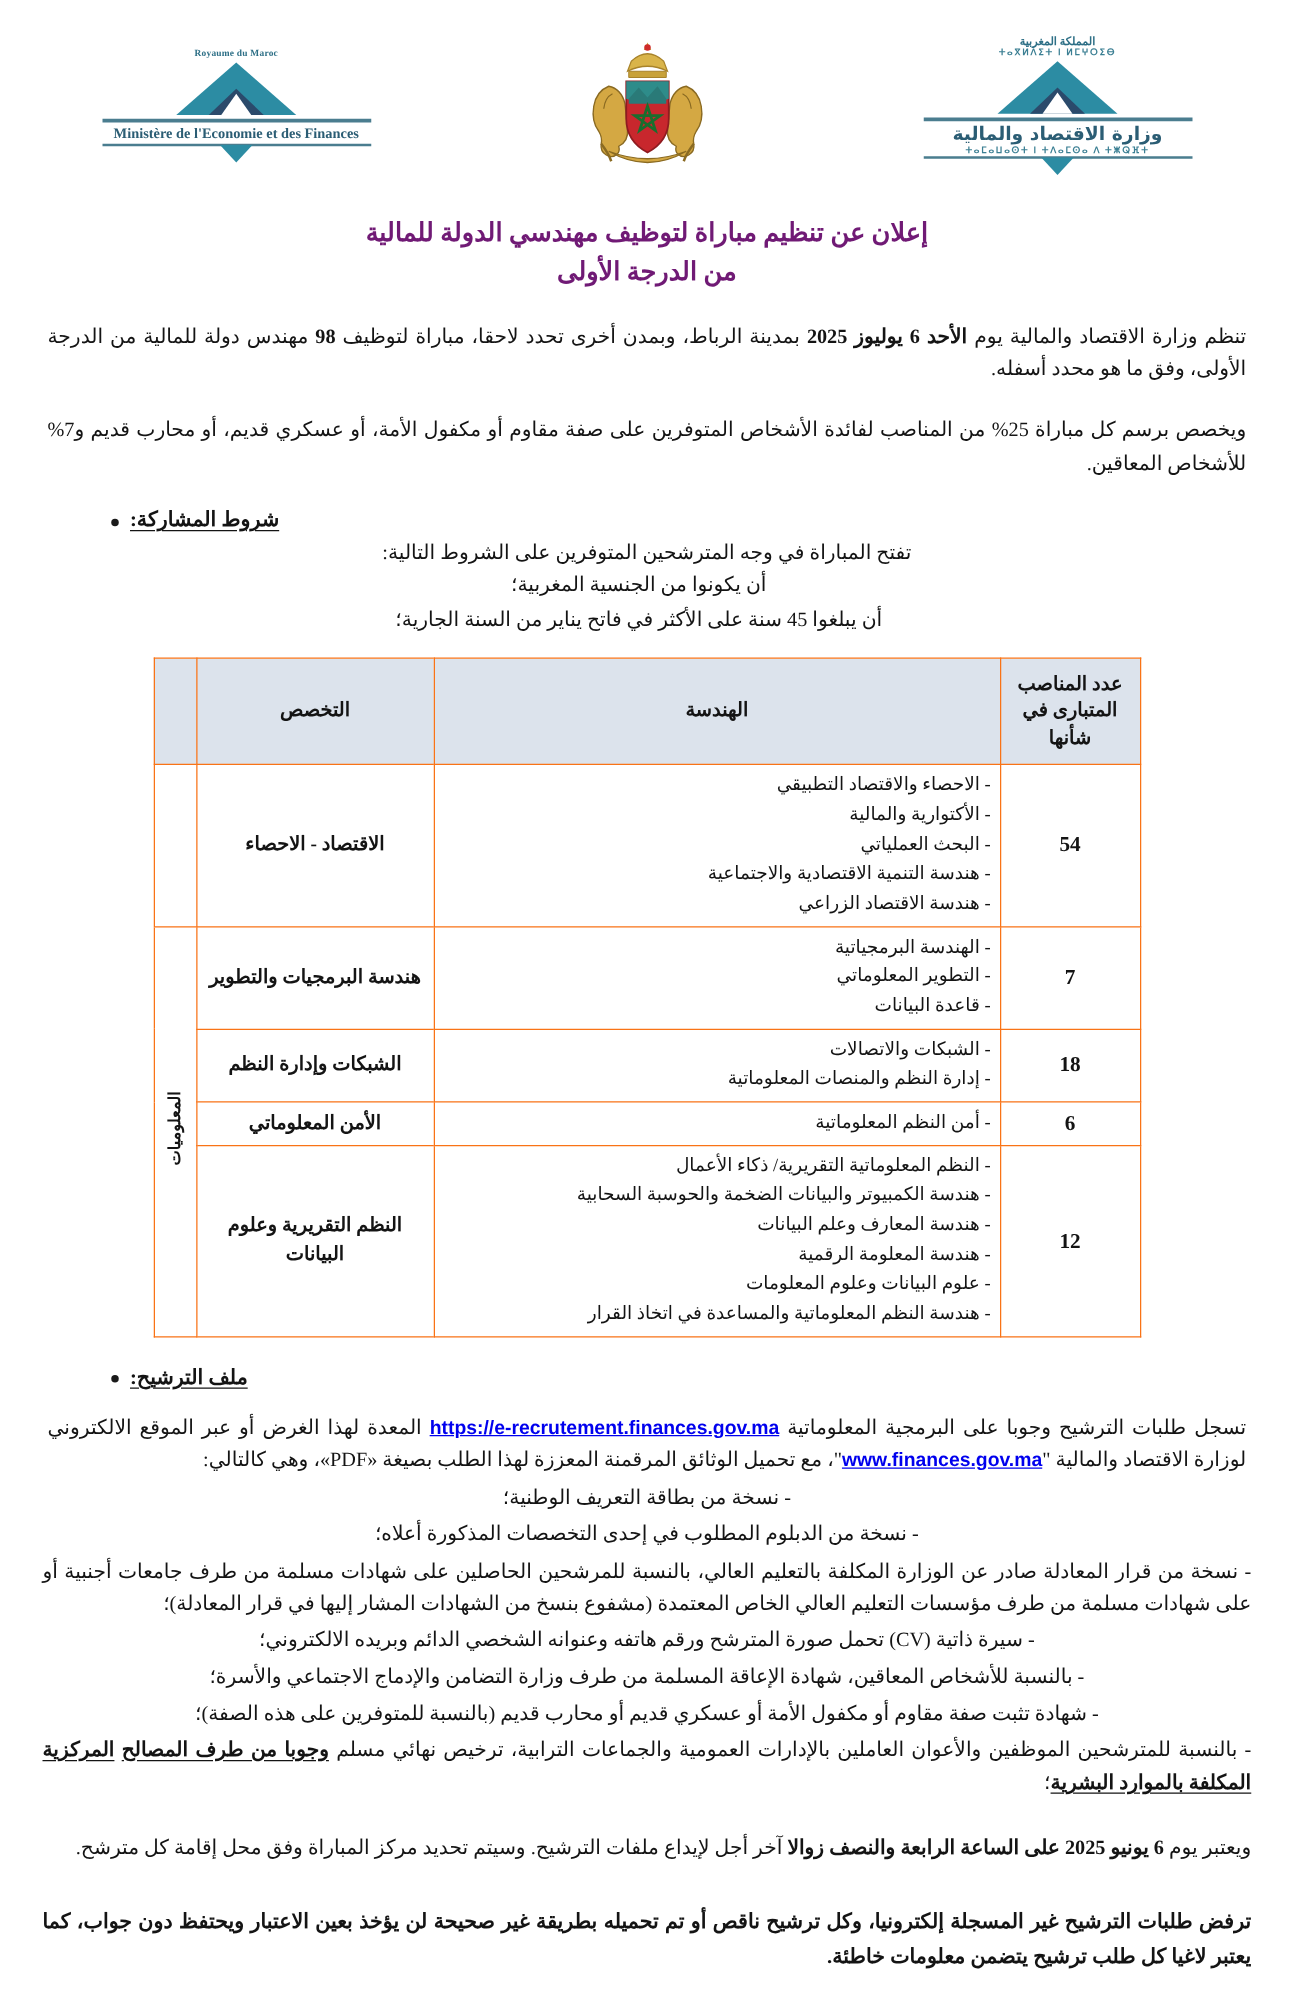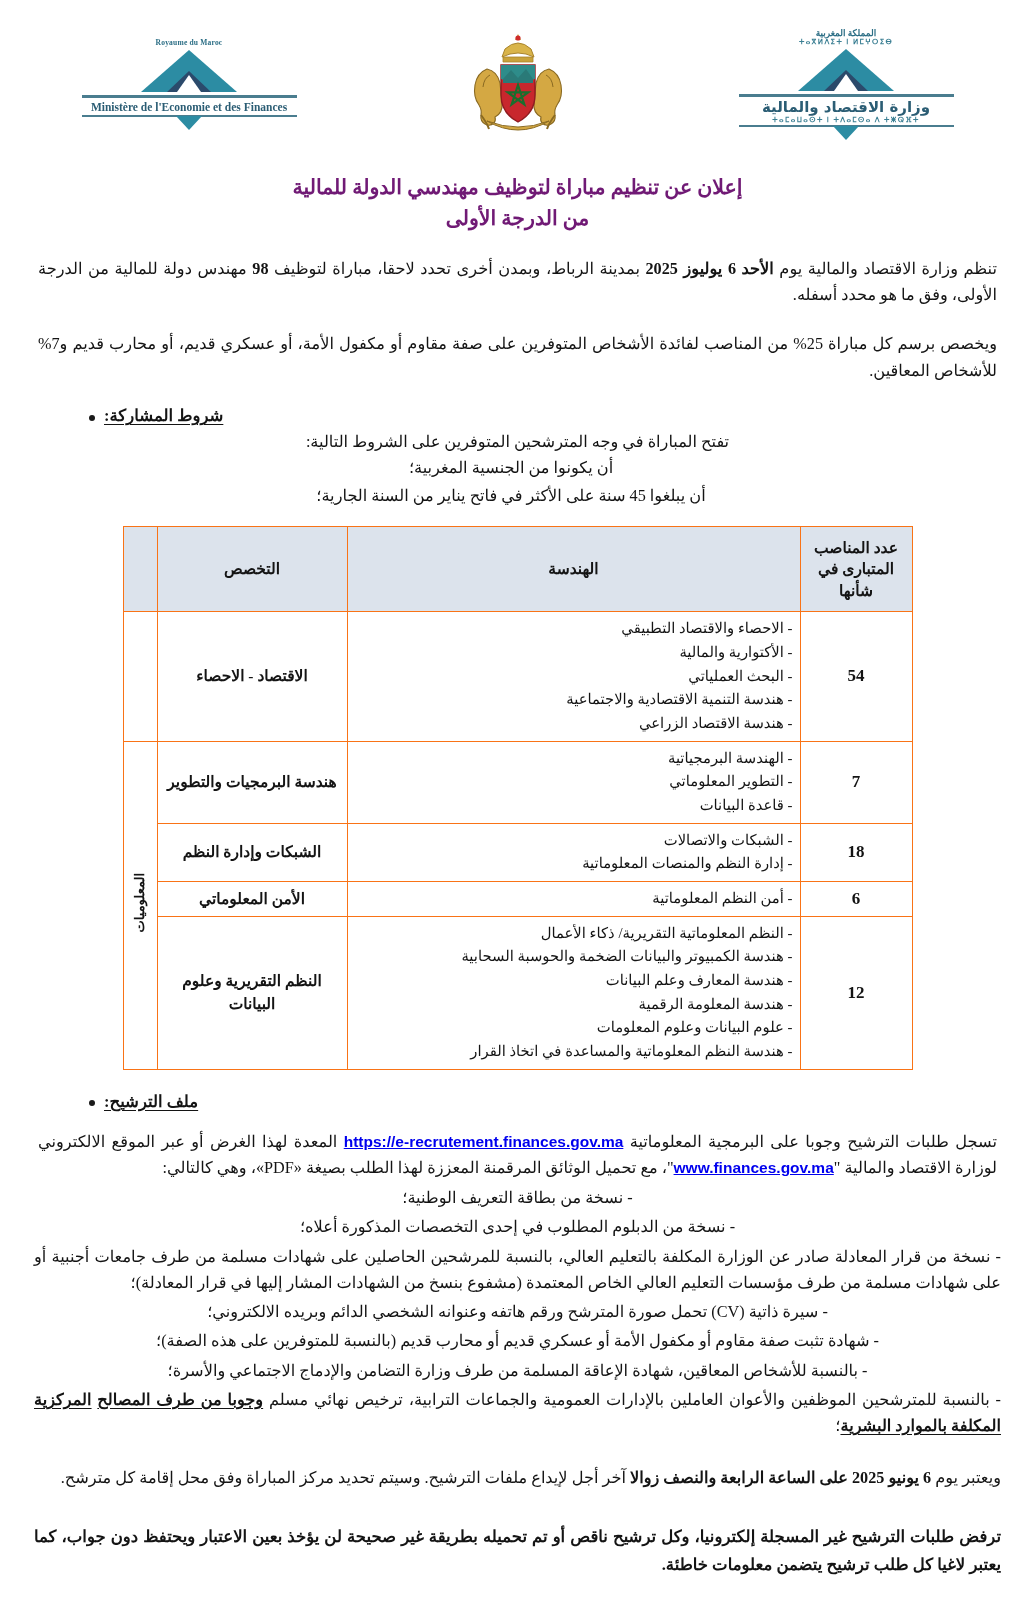--- a/index.html
+++ b/index.html
@@ -472,22 +472,22 @@
     <span class="u">ملف الترشيح:</span><span class="dot"></span>
   </div>
 
   <p class="para" style="margin-top:17px"><span>تسجل طلبات الترشيح وجوبا على البرمجية المعلوماتية </span><a class="mono-url" href="#">https://e-recrutement.finances.gov.ma</a><span> المعدة لهذا الغرض أو عبر الموقع الالكتروني لوزارة الاقتصاد والمالية "</span><a class="mono-url" href="#">www.finances.gov.ma</a><span>"، مع تحميل الوثائق المرقمنة المعززة لهذا الطلب بصيغة «PDF»، وهي كالتالي:</span></p>
 
   <ul class="doc-list">
     <li class="c">- نسخة من بطاقة التعريف الوطنية؛</li>
     <li class="c">- نسخة من الدبلوم المطلوب في إحدى التخصصات المذكورة أعلاه؛</li>
     <li>- نسخة من قرار المعادلة صادر عن الوزارة المكلفة بالتعليم العالي، بالنسبة للمرشحين الحاصلين على شهادات مسلمة من طرف جامعات أجنبية أو على شهادات مسلمة من طرف مؤسسات التعليم العالي الخاص المعتمدة (مشفوع بنسخ من الشهادات المشار إليها في قرار المعادلة)؛</li>
     <li class="c">- سيرة ذاتية (CV) تحمل صورة المترشح ورقم هاتفه وعنوانه الشخصي الدائم وبريده الالكتروني؛</li>
+    <li class="c">- بالنسبة للأشخاص المعاقين، شهادة الإعاقة المسلمة من طرف وزارة التضامن والإدماج الاجتماعي والأسرة؛</li>
     <li class="c">- شهادة تثبت صفة مقاوم أو مكفول الأمة أو عسكري قديم أو محارب قديم (بالنسبة للمتوفرين على هذه الصفة)؛</li>
-    <li class="c">- بالنسبة للأشخاص المعاقين، شهادة الإعاقة المسلمة من طرف وزارة التضامن والإدماج الاجتماعي والأسرة؛</li>
     <li><span>- بالنسبة للمترشحين الموظفين والأعوان العاملين بالإدارات العمومية والجماعات الترابية، ترخيص نهائي مسلم </span><span class="u">وجوبا من طرف المصالح</span> <span class="u">المركزية المكلفة بالموارد البشرية</span><span>؛</span></li>
   </ul>
 
   <p class="deadline"><span>ويعتبر يوم </span><b>6 يونيو 2025 على الساعة الرابعة والنصف زوالا</b><span> آخر أجل لإيداع ملفات الترشيح. وسيتم تحديد مركز المباراة وفق محل إقامة كل مترشح.</span></p>
 
   <p class="final-note">
     <span>ترفض طلبات الترشيح غير المسجلة إلكترونيا، وكل ترشيح ناقص أو تم تحميله بطريقة غير صحيحة لن يؤخذ بعين الاعتبار ويحتفظ دون جواب،</span>
     <span>كما يعتبر لاغيا كل طلب ترشيح يتضمن معلومات خاطئة.</span>
   </p>
 

